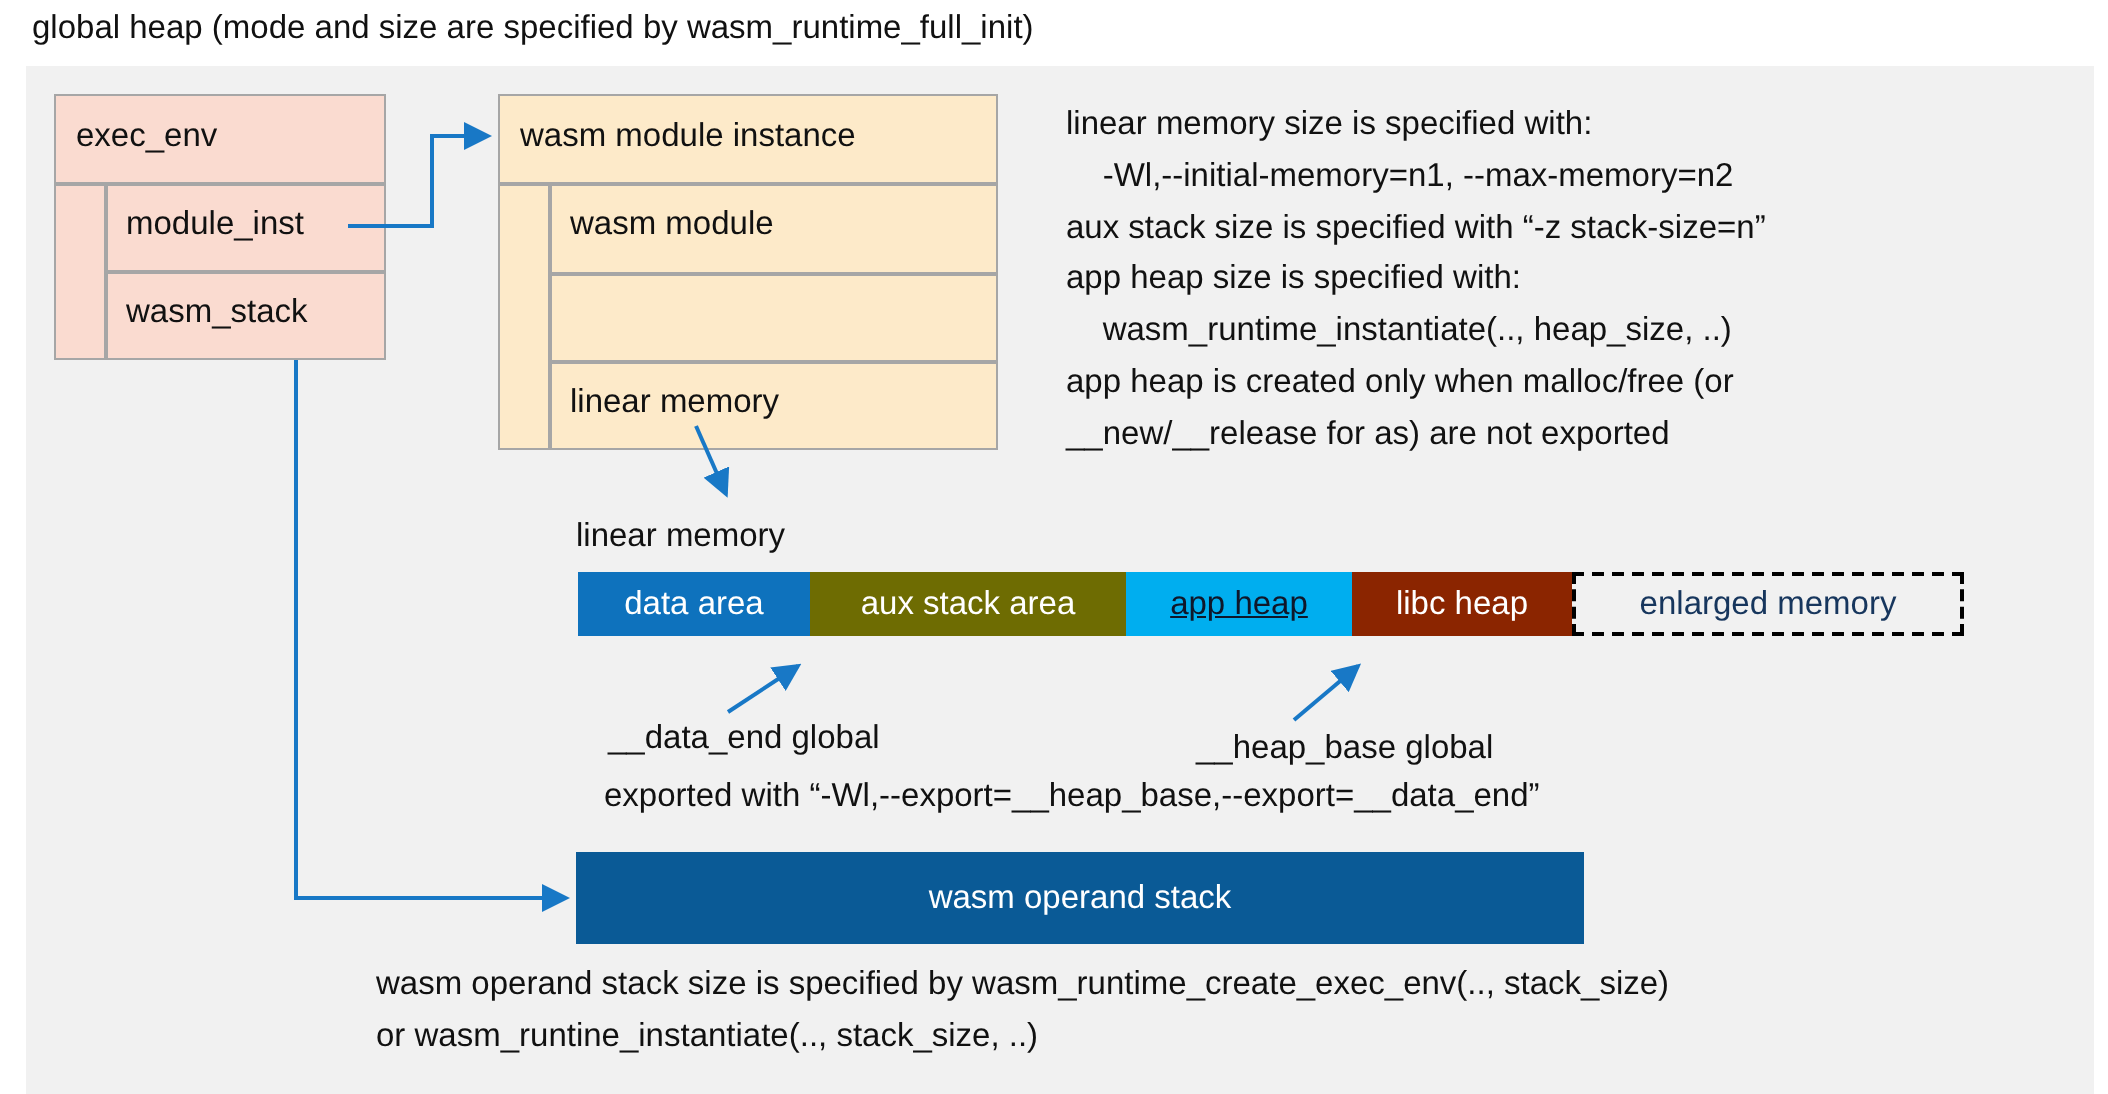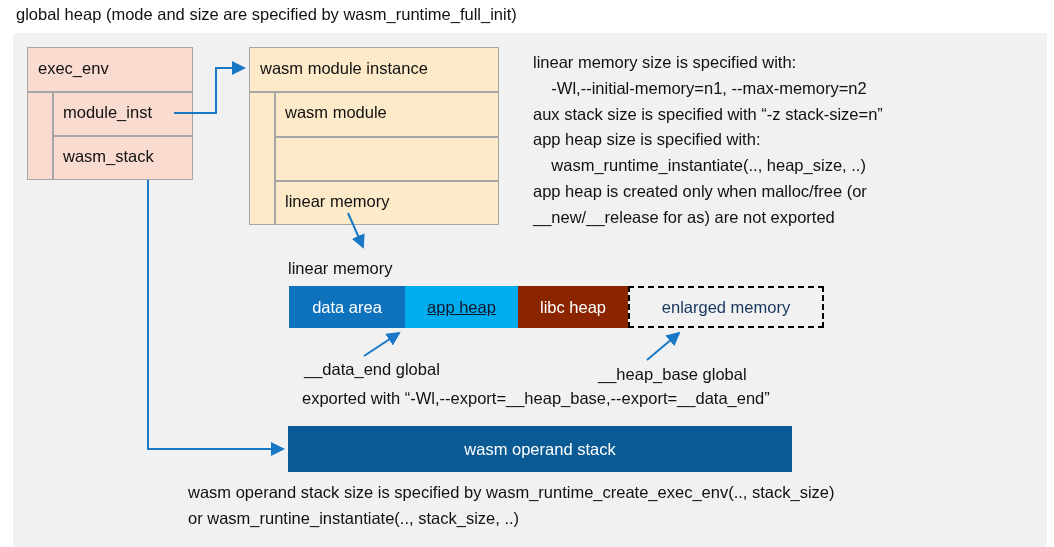--- a/index.html
+++ b/index.html
@@ -67,21 +67,21 @@
     position: absolute;
     left: 288px;
     top: 259px;
     font-size: 16.5px;
     color: #111111;
   }
   #membar {
     position: absolute;
     left: 289px;
     top: 286px;
-    height: 42px;
+    height: 32px;
     display: flex;
     align-items: stretch;
   }
   .seg {
     display: flex;
     align-items: center;
     justify-content: center;
     color: #ffffff;
     font-size: 16.5px;
     white-space: nowrap;
@@ -171,20 +171,23 @@
 app heap size is specified with:
     wasm_runtime_instantiate(.., heap_size, ..)
 app heap is created only when malloc/free (or
 __new/__release for as) are not exported</div>
 
   <div id="lm-caption">linear memory</div>
   <div id="membar">
       <div class="seg" style="width: 116px; background: rgb(14, 114, 189); color: rgb(255, 255, 255);">
         <span>data area</span>
       </div>
+      <div class="seg" style="width: 158px; background: rgb(110, 108, 2); color: rgb(255, 255, 255);">
+        <span>aux stack area</span>
+      </div>
       <div class="seg" style="width: 113px; background: rgb(0, 174, 239); color: #0f172a; text-decoration: underline;">
         <span>app heap</span>
       </div>
       <div class="seg" style="width: 110px; background: rgb(139, 37, 0); color: rgb(255, 255, 255);">
         <span>libc heap</span>
       </div>
       <div class="seg dashed" style="width: 196px; color: rgb(23, 54, 93);">
         <span>enlarged memory</span>
       </div>
     </div>

